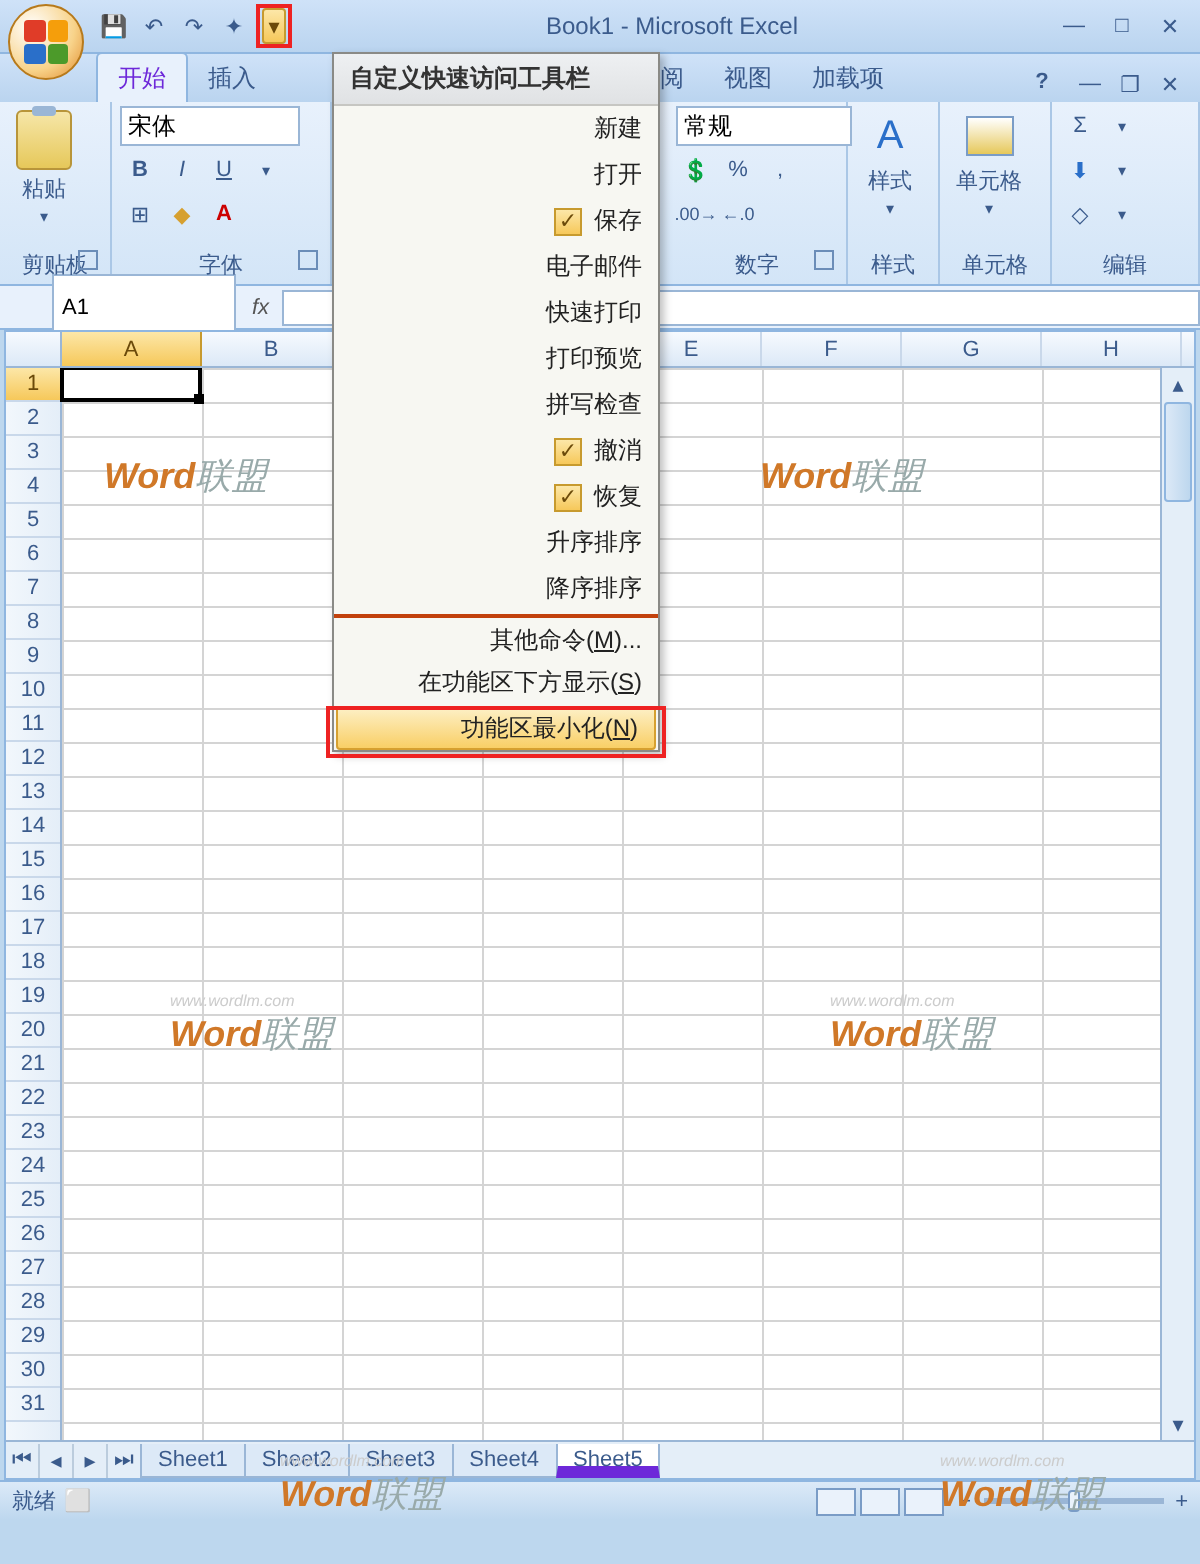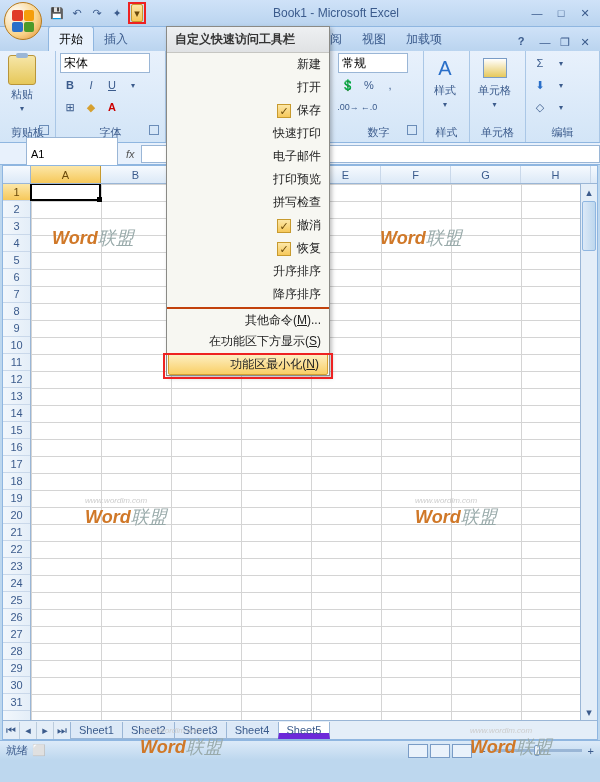--- a/index.html
+++ b/index.html
@@ -15,40 +15,40 @@
 .qat-btn { width: 18px; height: 18px; display: flex; align-items: center; justify-content: center; color: #3b5b8c; }
 .qat-drop-wrap{border:2px solid #e22; padding:0 1px; height:22px; display:flex;align-items:center;}
 .qat-drop { width: 12px; height: 18px; background: linear-gradient(#fce7a8,#f6c85a); border:1px solid #c79a2e; border-radius:2px; display:flex;align-items:center;justify-content:center; color:#6b4a0a;}
 .title-text { flex: 1; text-align: center; color: #3b5b8c; font-size: 12px; }
 .win-ctrl { display: flex; gap: 2px; margin-right: 4px; }
 .win-ctrl div { width: 22px; height: 16px; display:flex;align-items:center;justify-content:center; color:#3b5b8c; }
 
 
 .tabs { height: 24px; display: flex; align-items: flex-end; padding-left: 48px; gap: 0; background: linear-gradient(#cfe2f8,#bad4ef); }
 .tab { padding: 4px 10px 3px; font-size: 12px; color: #3b5b8c; cursor: pointer; }
-.tab.active { background: #e8f1fc; border: 1px solid #8fb6e0; border-bottom: none; border-radius: 3px 3px 0 0; color:#000000; }
+.tab.active { background: #e8f1fc; border: 1px solid #8fb6e0; border-bottom: none; border-radius: 3px 3px 0 0; color:#6d28d9; }
 .mdi-ctrl { margin-left: auto; display: flex; gap: 2px; margin-right: 6px; padding-bottom:2px;}
 .mdi-ctrl div{width:18px;height:14px;display:flex;align-items:center;justify-content:center;color:#3b5b8c;}
 .help{color:#2a6fc9;font-weight:bold;margin-right:4px;padding-bottom:2px;}
 
 
 .ribbon { height: 92px; background: linear-gradient(#e8f1fc,#d3e5f7); border-bottom: 1px solid #8fb6e0; display: flex; }
 .group { border-right: 1px solid #aac7e6; display: flex; flex-direction: column; justify-content: space-between; padding: 2px 4px 0; }
 .group-body { flex: 1; display: flex; align-items: flex-start; gap: 2px; }
 .group-label { text-align: center; font-size: 11px; color: #3b5b8c; padding: 1px 0 2px; position:relative;}
 .group-label .dlg{position:absolute;right:2px;top:1px;width:10px;height:10px;border:1px solid #6b8db8;}
 .bigbtn { display:flex;flex-direction:column;align-items:center;gap:2px;padding:2px 4px; color:#3b5b8c;}
 .bigbtn .ico{width:26px;height:26px;display:flex;align-items:center;justify-content:center;font-size:20px;}
 .paste-ico{width:28px;height:30px;background:linear-gradient(#f6e6a8,#e6c85a);border:1px solid #b8953a;border-radius:3px;position:relative;}
 .paste-ico::before{content:"";position:absolute;top:-3px;left:7px;width:12px;height:5px;background:#9ab6d6;border-radius:2px;}
 .smallrow{display:flex;gap:1px;}
 .sbtn{width:20px;height:20px;border:1px solid transparent;display:flex;align-items:center;justify-content:center;color:#3b5b8c;border-radius:2px;}
 .font-name{width:90px;height:20px;background:#fff;border:1px solid #9ab6d6;padding:0 3px;font-size:12px;display:flex;align-items:center;}
 .col{display:flex;flex-direction:column;gap:2px;}
-.num-combo{width:70px;height:20px;background:#fff;border:1px solid #9ab6d6;padding:3px 3px;display:flex;align-items:center;font-size:12px;}
+.num-combo{width:88px;height:20px;background:#fff;border:1px solid #9ab6d6;padding:3px 3px;display:flex;align-items:center;font-size:12px;}
 .Aico{font-size:20px;color:#2a6fc9;}
 .cellbox{width:24px;height:20px;border:1px solid #7a9cc6;background:linear-gradient(#fff,#e6c85a);}
 
 
 .fbar{height:22px;background:#e8f1fc;border-bottom:1px solid #8fb6e0;display:flex;align-items:center;}
 .namebox{width:92px;height:18px;background:#fff;border:1px solid #9ab6d6;margin:0 2px 0 26px;padding:16px 4px;display:flex;align-items:center;font-size:11px;}
 .fx{padding:0 6px;color:#555;font-style:italic;}
 .fbar-line{flex:1;height:18px;background:#fff;border:1px solid #9ab6d6;}
 
 
@@ -339,25 +339,25 @@
       <div class="mi">
         <span class="chk"></span>
         <span>打开</span>
       </div>
       <div class="mi">
         <span class="chk"><span class="chkbox">✓</span></span>
         <span>保存</span>
       </div>
       <div class="mi">
         <span class="chk"></span>
+        <span>电子邮件</span>
+      </div>
+      <div class="mi">
+        <span class="chk"></span>
         <span>快速打印</span>
-      </div>
-      <div class="mi">
-        <span class="chk"></span>
-        <span>电子邮件</span>
       </div>
       <div class="mi">
         <span class="chk"></span>
         <span>打印预览</span>
       </div>
       <div class="mi">
         <span class="chk"></span>
         <span>拼写检查</span>
       </div>
       <div class="mi">

